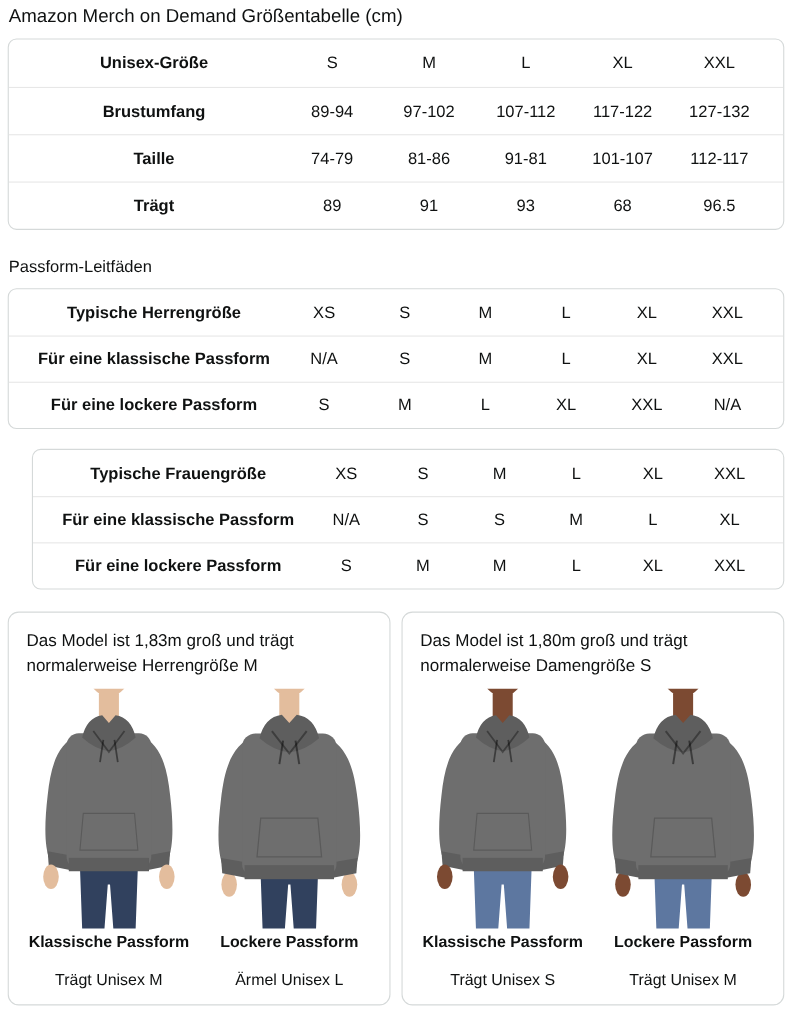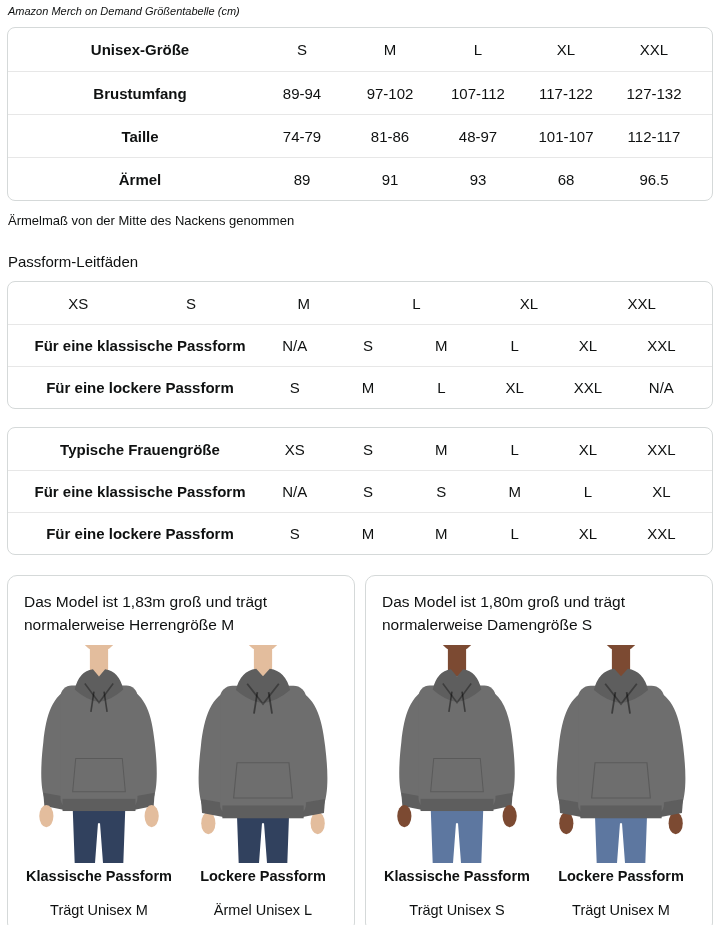--- a/index.html
+++ b/index.html
@@ -4,37 +4,37 @@
 <style>
   html,body { margin:0; padding:0; background:#fff; }
   body {
     width:720px;
     font-family:"Liberation Sans", sans-serif;
     color:#0f1111;
     -webkit-font-smoothing:antialiased;
   }
   .page { padding:3px 7px 8px; box-sizing:border-box; }
 
-  .page-title { font-size:11px; font-weight:400; margin:2px 0 10px 1px;font-style:italic; }
+  .page-title { font-size:17px; font-weight:400; margin:2px 0 10px 1px; }
 
   .tbl {
     border:1px solid #d5d9d9;
     border-radius:8px;
     overflow:hidden;
     background:#fff;
   }
   .trow { display:flex; align-items:center; height:43px; padding:0 14px; box-sizing:border-box;text-align:center; }
   .fit-tbl .trow { height:42px; }
   .trow + .trow { border-top:1px solid #e7e7e7; }
   .tlabel { flex:0 0 236px; font-weight:700; font-size:15px; }
   .tcell  { flex:1; font-size:15px; }
 
   .note { font-size:13px; margin:12px 0 0 1px; }
   .section-title { font-size:15px; font-weight:400; margin:25px 0 11px 1px; }
-  .fit-tbl + .fit-tbl { margin-top:18px; }
+  .fit-tbl + .fit-tbl { margin-top:18px;margin-left:22px; }
 
   .cards { display:flex; gap:10px; margin-top:20px; }
   .card {
     flex:1;
     border:1px solid #d5d9d9;
     border-radius:10px;
     padding:12px 10px 14px;
     box-sizing:border-box;
     background:#fff;
   }
@@ -75,40 +75,40 @@
       <div class="tcell" data-bind="size_table.rows.0.values.0">89-94</div>
       <div class="tcell" data-bind="size_table.rows.0.values.1">97-102</div>
       <div class="tcell" data-bind="size_table.rows.0.values.2">107-112</div>
       <div class="tcell" data-bind="size_table.rows.0.values.3">117-122</div>
       <div class="tcell" data-bind="size_table.rows.0.values.4">127-132</div>
     </div>
     <div class="trow">
       <div class="tlabel" data-bind="size_table.rows.1.label">Taille</div>
       <div class="tcell" data-bind="size_table.rows.1.values.0">74-79</div>
       <div class="tcell" data-bind="size_table.rows.1.values.1">81-86</div>
-      <div class="tcell" data-bind="size_table.rows.1.values.2">48-97</div>
+      <div class="tcell" data-bind="size_table.rows.1.values.2">91-81</div>
       <div class="tcell" data-bind="size_table.rows.1.values.3">101-107</div>
       <div class="tcell" data-bind="size_table.rows.1.values.4">112-117</div>
     </div>
     <div class="trow">
-      <div class="tlabel" data-bind="size_table.rows.2.label">Ärmel</div>
+      <div class="tlabel" data-bind="size_table.rows.2.label">Trägt</div>
       <div class="tcell" data-bind="size_table.rows.2.values.0">89</div>
       <div class="tcell" data-bind="size_table.rows.2.values.1">91</div>
       <div class="tcell" data-bind="size_table.rows.2.values.2">93</div>
       <div class="tcell" data-bind="size_table.rows.2.values.3">68</div>
       <div class="tcell" data-bind="size_table.rows.2.values.4">96.5</div>
     </div>
   </div>
 
-  <div class="note" data-bind="size_table.note">Ärmelmaß von der Mitte des Nackens genommen</div>
 
   <div class="section-title" data-bind="fit_guides.title">Passform-Leitfäden</div>
 
   <div class="tbl fit-tbl">
     <div class="trow">
+      <div class="tlabel" data-bind="fit_guides.tables.0.header.label">Typische Herrengröße</div>
       <div class="tcell" data-bind="fit_guides.tables.0.header.cols.0">XS</div>
       <div class="tcell" data-bind="fit_guides.tables.0.header.cols.1">S</div>
       <div class="tcell" data-bind="fit_guides.tables.0.header.cols.2">M</div>
       <div class="tcell" data-bind="fit_guides.tables.0.header.cols.3">L</div>
       <div class="tcell" data-bind="fit_guides.tables.0.header.cols.4">XL</div>
       <div class="tcell" data-bind="fit_guides.tables.0.header.cols.5">XXL</div>
     </div>
     <div class="trow">
       <div class="tlabel" data-bind="fit_guides.tables.0.rows.0.label">Für eine klassische Passform</div>
       <div class="tcell" data-bind="fit_guides.tables.0.rows.0.values.0">N/A</div>

